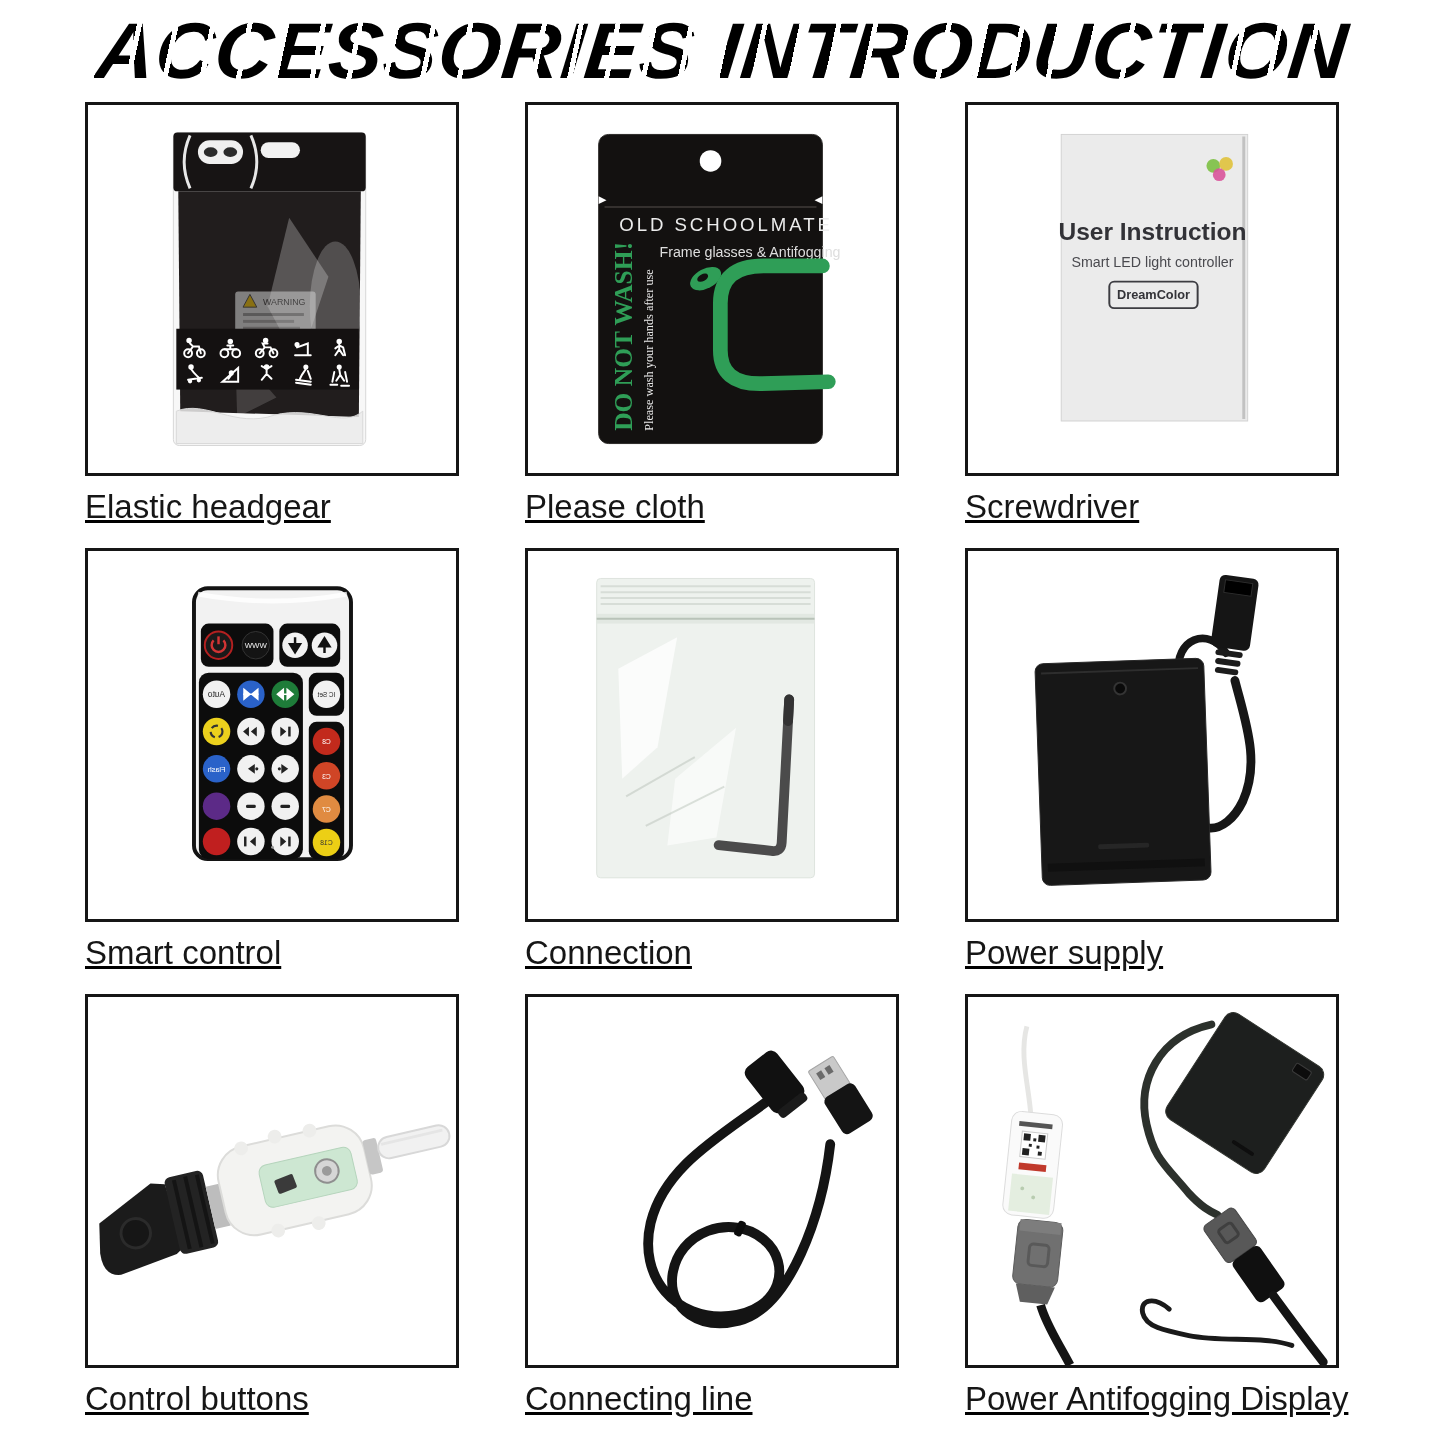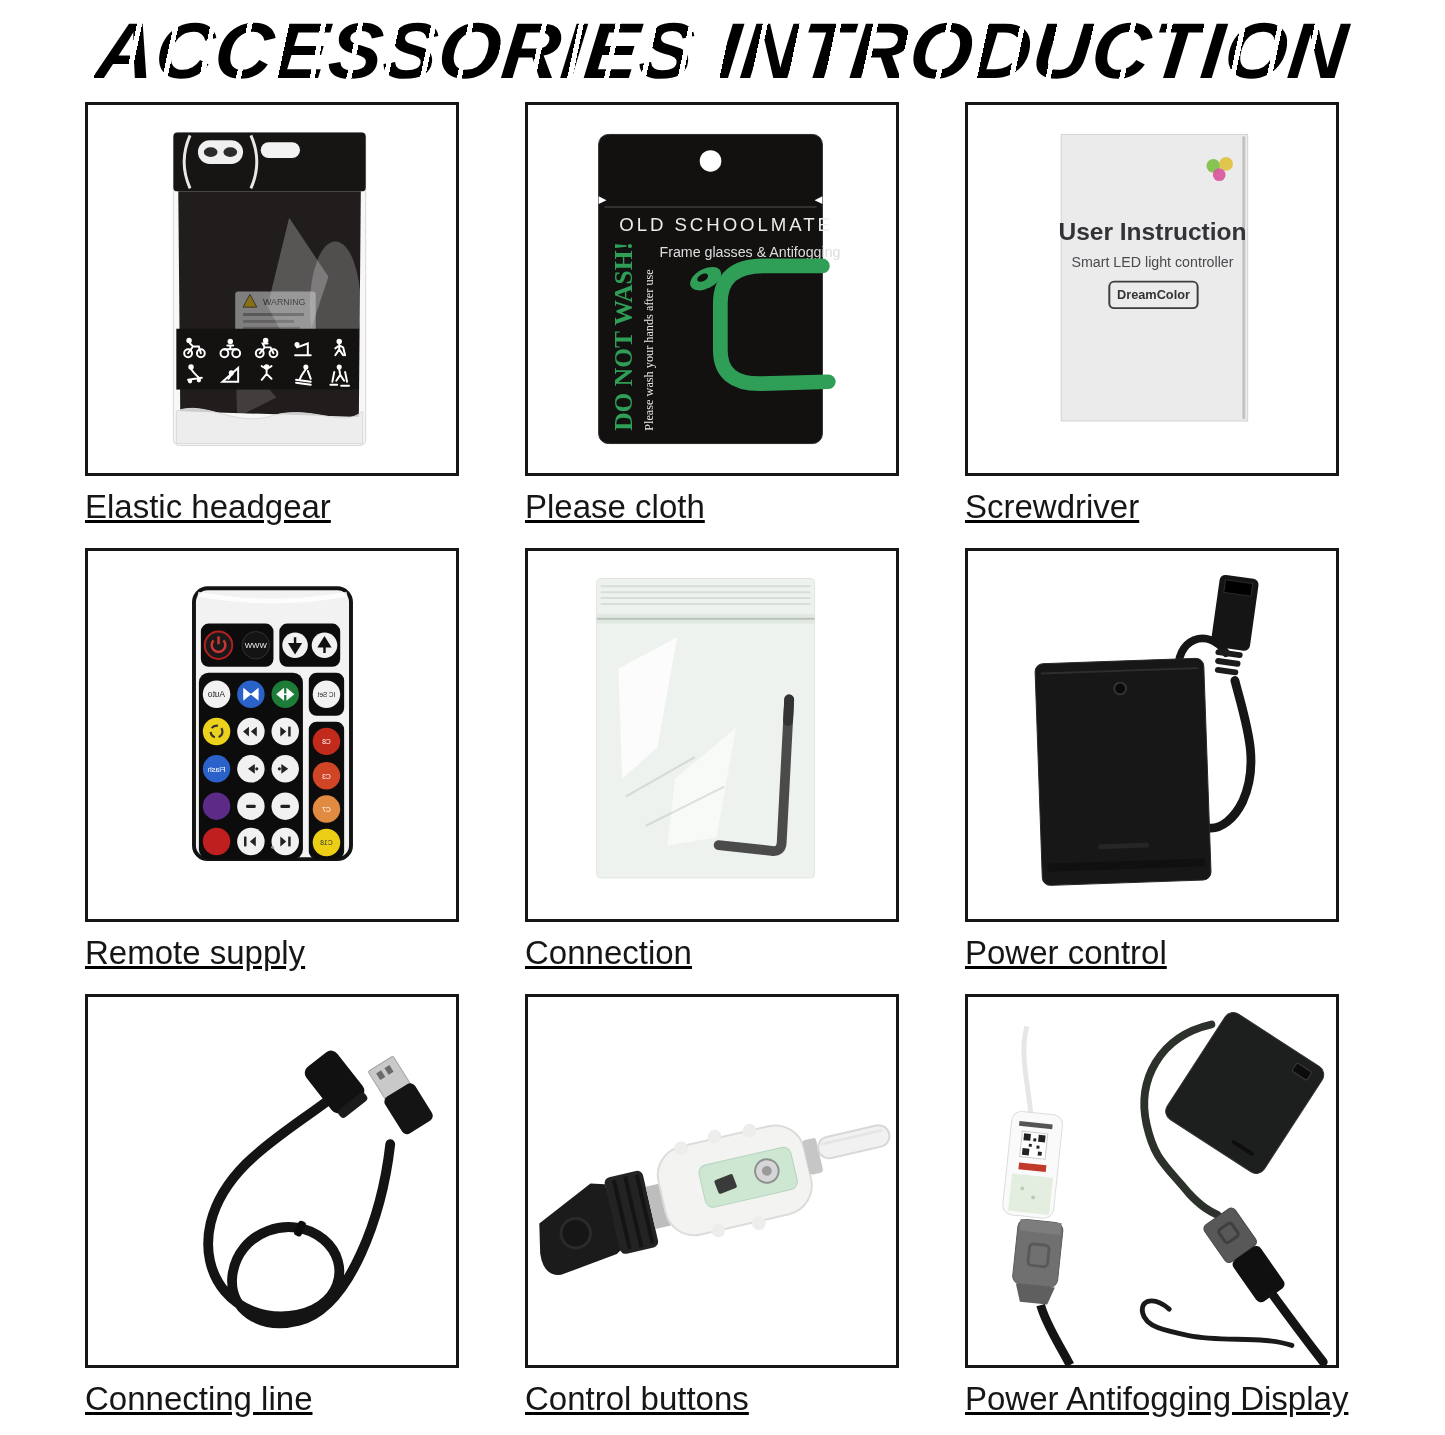--- a/index.html
+++ b/index.html
@@ -273,21 +273,21 @@
         </g>
         <g>
           <circle cx="243" cy="297" r="14" fill="#eccf15"></circle>
           <g transform="translate(243 300) scale(-1 1)">
               <text text-anchor="middle" font-size="7" fill="#333">C18</text>
             </g>
         </g>
         <circle cx="188" cy="302" r="1.5" fill="#999"></circle>
       </svg>
     </div>
-    <div class="caption">Remote supply</div>
+    <div class="caption">Smart control</div>
   </div>
 
   <div class="cell">
     <div class="photo">
       <svg viewBox="0 0 375 375">
         <rect x="70" y="28" width="222" height="305" rx="4" fill="#eef2ee" stroke="#dde3dd"></rect>
         <g stroke="#d7ddd7" stroke-width="2">
           <line x1="74" y1="36" x2="288" y2="36"></line>
             <line x1="74" y1="42" x2="288" y2="42"></line>
           <line x1="74" y1="48" x2="288" y2="48"></line>
@@ -321,41 +321,21 @@
         </g>
         <g transform="rotate(-2 160 225)">
           <rect x="72" y="112" width="172" height="226" rx="8" fill="#171717" stroke="#282828"></rect>
           <line x1="78" y1="122" x2="238" y2="122" stroke="#2e2e2e" stroke-width="2"></line>
           <circle cx="158" cy="140" r="6" fill="#0a0a0a" stroke="#343434" stroke-width="2"></circle>
           <rect x="78" y="316" width="160" height="8" fill="#101010"></rect>
           <rect x="130" y="298" width="52" height="5" rx="2" fill="#262626"></rect>
         </g>
       </svg>
     </div>
-    <div class="caption">Power control</div>
-  </div>
-
-  <div class="cell">
-    <div class="photo">
-      <svg viewBox="0 0 375 375">
-        <path d="M252,100 C200,140 140,170 125,230 C112,285 150,330 205,325 C258,320 270,272 240,247 C208,220 152,238 147,285 C144,318 175,340 215,330 C268,316 300,220 308,150" stroke="#141414" stroke-width="10" fill="none" stroke-linecap="round"></path>
-        <g transform="rotate(-38 250 85)">
-          <rect x="230" y="58" width="40" height="58" rx="8" fill="#111"></rect>
-          <rect x="233" y="112" width="34" height="10" rx="4" fill="#1b1b1b"></rect>
-        </g>
-        <g transform="rotate(-32 320 105)">
-          <rect x="306" y="62" width="30" height="34" rx="2" fill="#c9c9c9" stroke="#a6a6a6"></rect>
-          <rect x="312" y="68" width="6" height="8" fill="#6a6a6a"></rect>
-          <rect x="322" y="68" width="6" height="8" fill="#6a6a6a"></rect>
-          <rect x="303" y="94" width="36" height="44" rx="6" fill="#141414"></rect>
-        </g>
-        <rect x="212" y="228" width="8" height="16" rx="3" transform="rotate(24 216 236)" fill="#0b0b0b"></rect>
-      </svg>
-    </div>
-    <div class="caption">Connecting line</div>
+    <div class="caption">Power supply</div>
   </div>
 
   <div class="cell">
     <div class="photo">
       <svg viewBox="0 0 375 375">
         <g transform="translate(-30,-4) rotate(-13 210 200)">
           <path d="M38,196 L98,168 L112,172 L118,238 L108,244 L48,252 Q30,250 32,226 Z" fill="#1b1b1b"></path>
           <circle cx="72" cy="214" r="15" fill="#161616" stroke="#2b2b2b" stroke-width="3"></circle>
           <rect x="112" y="166" width="40" height="80" rx="6" fill="#232323"></rect>
           <path d="M122,170 V242 M134,169 V243 M146,170 V242" stroke="#141414" stroke-width="4"></path>
@@ -375,20 +355,40 @@
           <line x1="336" y1="182" x2="400" y2="182" stroke="#e5e5e5" stroke-width="3"></line>
         </g>
       </svg>
     </div>
     <div class="caption">Control buttons</div>
   </div>
 
   <div class="cell">
     <div class="photo">
       <svg viewBox="0 0 375 375">
+        <path d="M252,100 C200,140 140,170 125,230 C112,285 150,330 205,325 C258,320 270,272 240,247 C208,220 152,238 147,285 C144,318 175,340 215,330 C268,316 300,220 308,150" stroke="#141414" stroke-width="10" fill="none" stroke-linecap="round"></path>
+        <g transform="rotate(-38 250 85)">
+          <rect x="230" y="58" width="40" height="58" rx="8" fill="#111"></rect>
+          <rect x="233" y="112" width="34" height="10" rx="4" fill="#1b1b1b"></rect>
+        </g>
+        <g transform="rotate(-32 320 105)">
+          <rect x="306" y="62" width="30" height="34" rx="2" fill="#c9c9c9" stroke="#a6a6a6"></rect>
+          <rect x="312" y="68" width="6" height="8" fill="#6a6a6a"></rect>
+          <rect x="322" y="68" width="6" height="8" fill="#6a6a6a"></rect>
+          <rect x="303" y="94" width="36" height="44" rx="6" fill="#141414"></rect>
+        </g>
+        <rect x="212" y="228" width="8" height="16" rx="3" transform="rotate(24 216 236)" fill="#0b0b0b"></rect>
+      </svg>
+    </div>
+    <div class="caption">Connecting line</div>
+  </div>
+
+  <div class="cell">
+    <div class="photo">
+      <svg viewBox="0 0 375 375">
         <path d="M60,30 C52,60 62,90 64,120" stroke="#e6e6e4" stroke-width="5" fill="none"></path>
         <g transform="rotate(6 66 170)">
           <rect x="40" y="118" width="52" height="106" rx="10" fill="#fafafa" stroke="#dcdcdc"></rect>
           <rect x="48" y="128" width="34" height="5" fill="#555"></rect>
           <g>
             <rect x="52" y="138" width="26" height="26" fill="#fff" stroke="#ccc"></rect>
             <rect x="54" y="140" width="7" height="7" fill="#222"></rect>
             <rect x="69" y="140" width="7" height="7" fill="#222"></rect>
             <rect x="54" y="155" width="7" height="7" fill="#222"></rect>
             <rect x="64" y="144" width="3" height="3" fill="#222"></rect>

